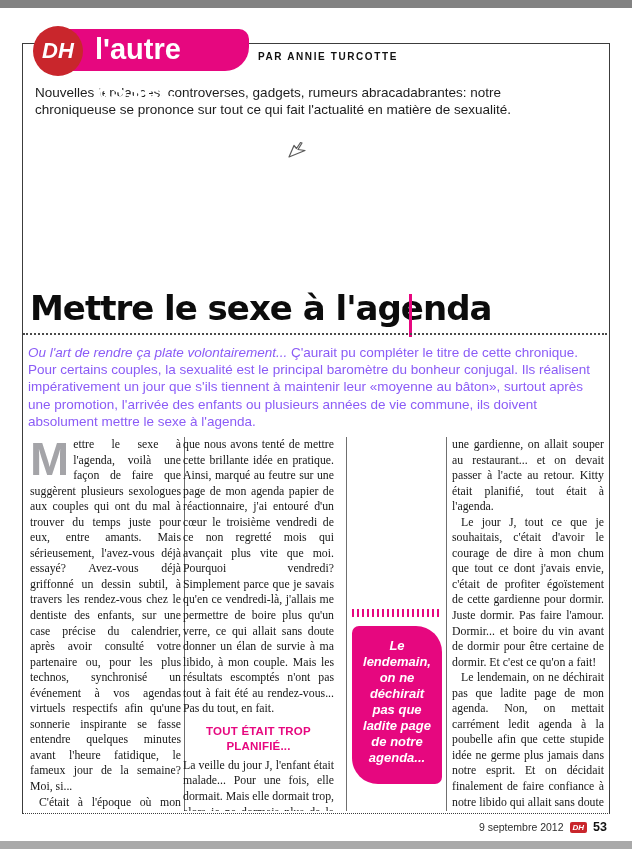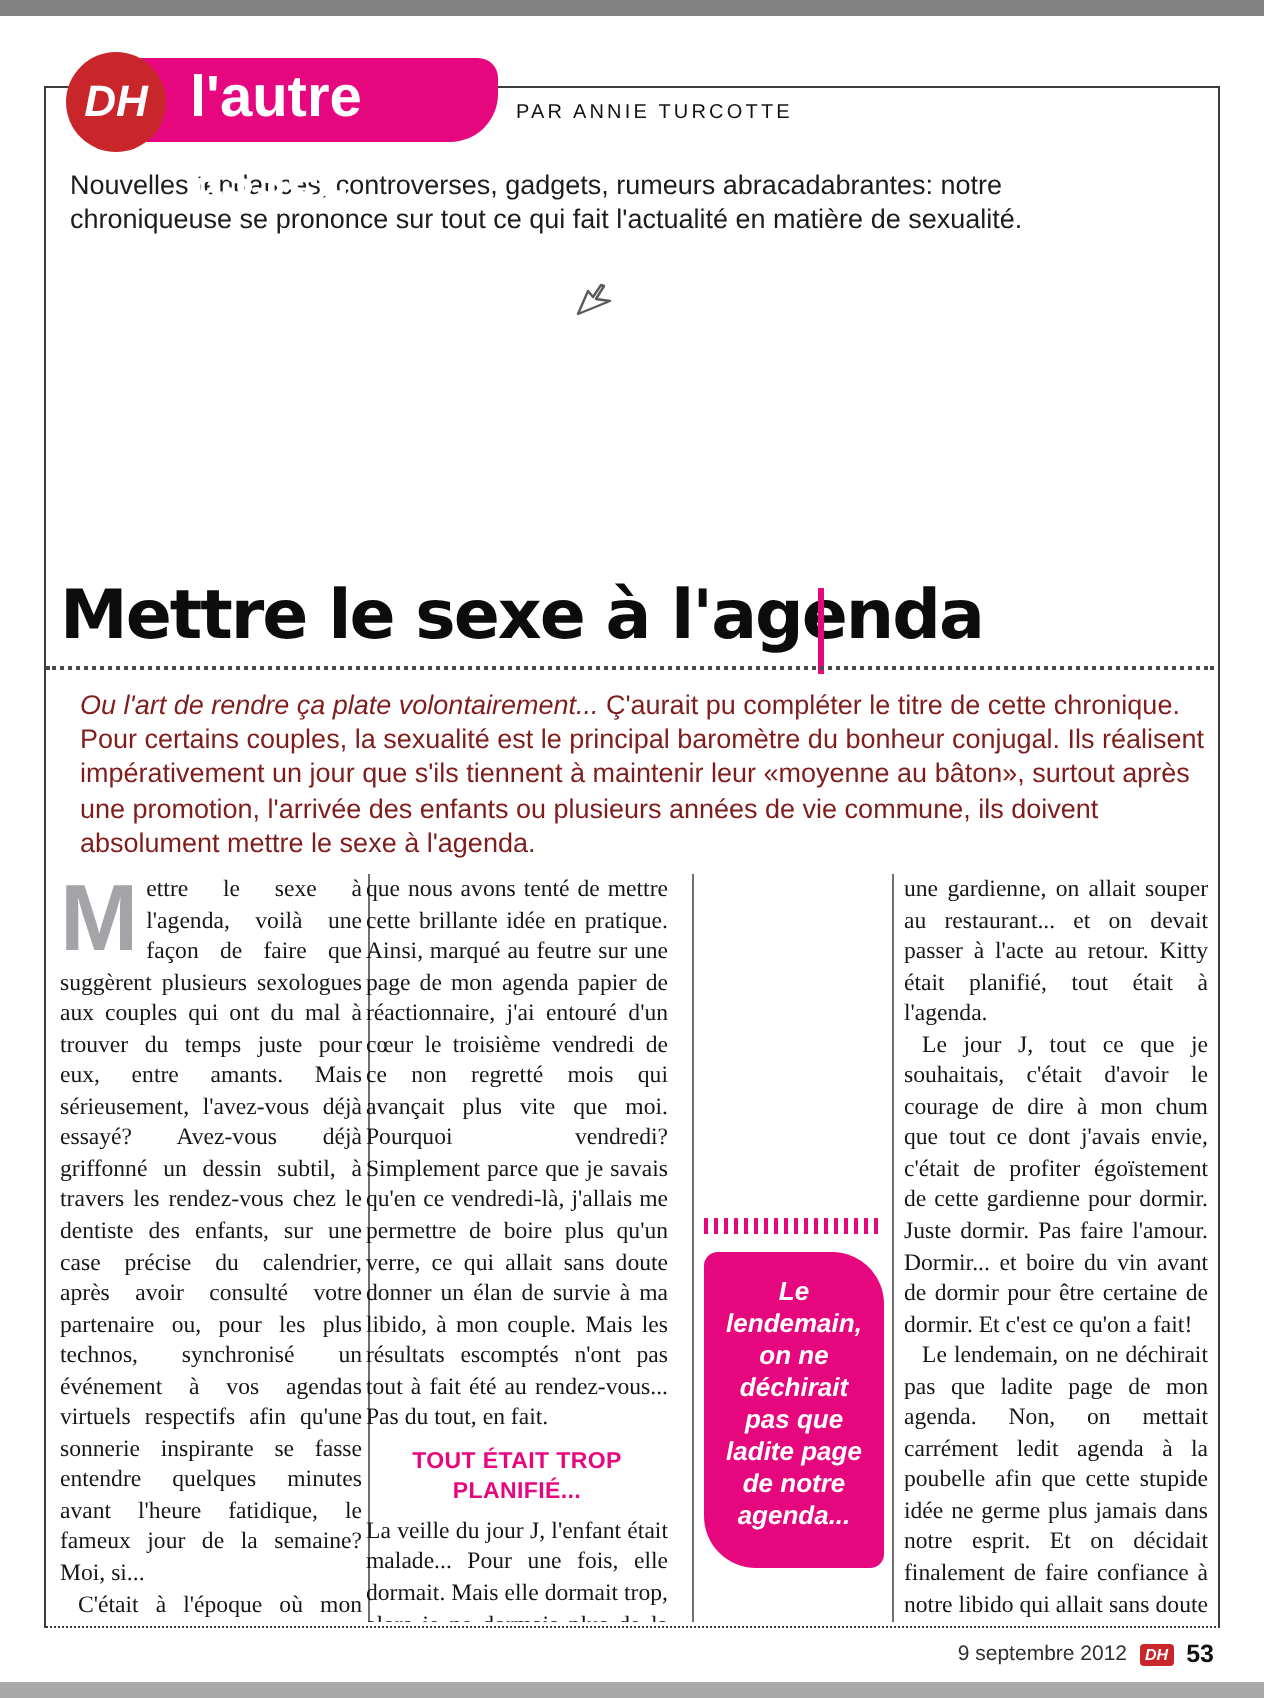--- a/index.html
+++ b/index.html
@@ -23,21 +23,21 @@
     color:#fff;font-weight:bold;font-size:29px;line-height:40px;
     padding-left:38px;box-sizing:border-box;letter-spacing:0px;
   }
   .dh-circle{
     position:absolute;left:33px;top:26px;width:50px;height:50px;border-radius:50%;
     background:#c9262c;z-index:4;color:#fff;font-weight:bold;font-size:22px;
     display:flex;align-items:center;justify-content:center;font-style:italic;
   }
   .byline{
     position:absolute;left:258px;top:51px;z-index:3;
-    font-size:10px;font-weight:normal;letter-spacing:1.6px;color:#111;
+    font-size:10px;font-weight:bold;letter-spacing:1.6px;color:#111;
   }
 
   .intro{
     position:absolute;left:35px;top:84px;width:550px;
     font-size:13.5px;line-height:17px;color:#1c1c1c;
   }
 
   .cursor-icon{position:absolute;left:287px;top:141px;z-index:2;}
 
   .headline{
@@ -47,22 +47,22 @@
   }
   .headline-bar{
     position:absolute;left:409px;top:294px;width:3px;height:43px;background:#e6077f;
   }
   .dotted-rule{
     position:absolute;left:23px;top:333px;width:584px;height:0;
     border-top:2px dotted #4a4a4a;
   }
 
   .lead{
-    position:absolute;left:40px;top:344px;width:572px;
-    font-size:13.5px;line-height:17.2px;color:#7f1d1d;
+    position:absolute;left:28px;top:344px;width:572px;
+    font-size:13.5px;line-height:17.2px;color:#8b5cf6;
   }
   .lead .it{font-style:italic;}
 
   
   .bodycols{position:absolute;left:0;top:437px;width:632px;height:375px;}
   .col{
     position:absolute;top:0;height:374px;overflow:hidden;
     font-family:"Liberation Serif",serif;font-size:11.8px;line-height:15.55px;
     color:#161616;text-align:justify;
   }

